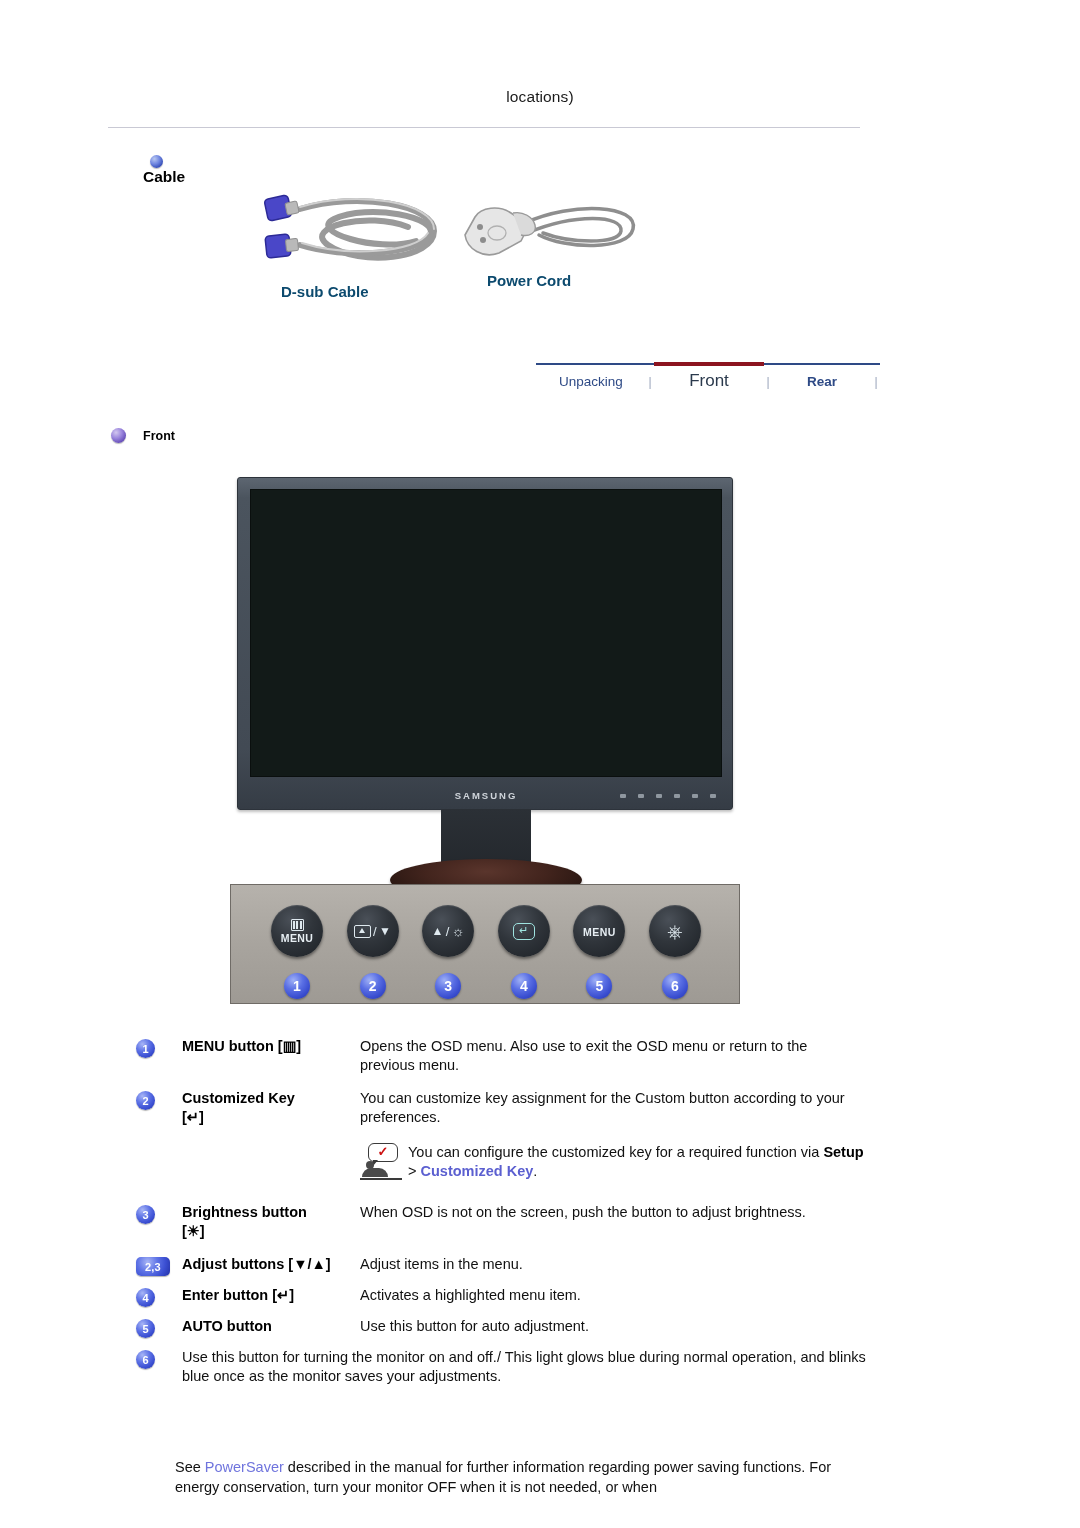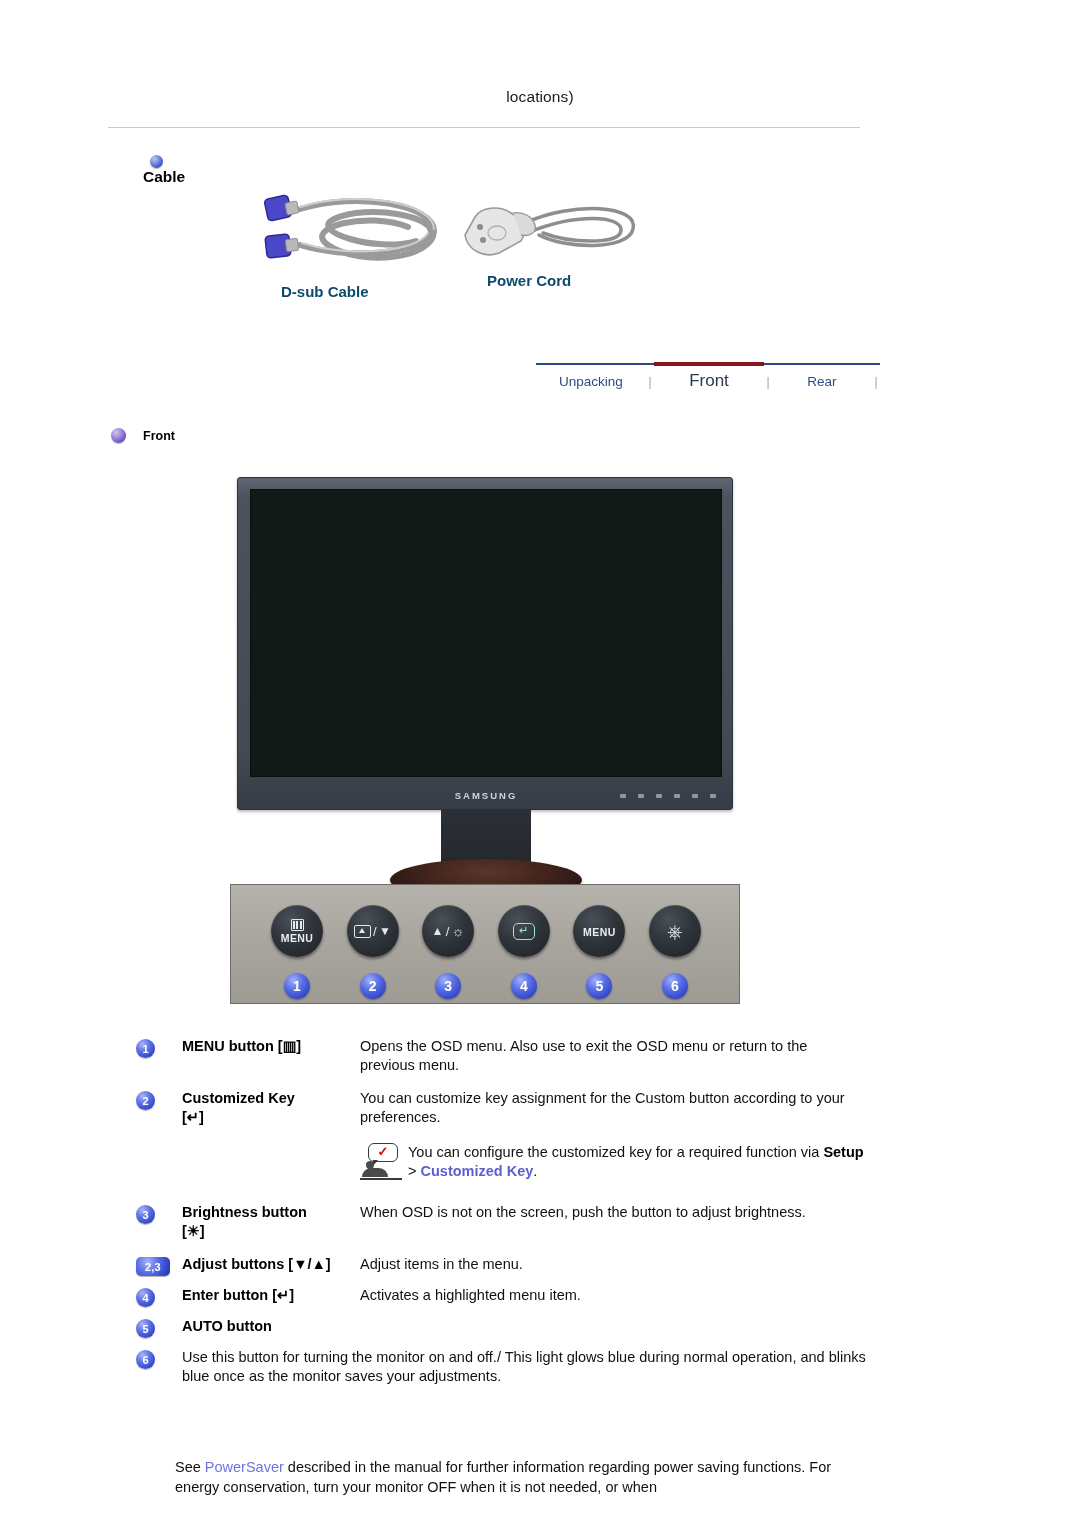--- a/index.html
+++ b/index.html
@@ -126,21 +126,21 @@
     font-size: 17px;
   }
   .tab-sep {
     color: #9aa6bb;
     font-size: 12px;
     text-align: center;
     flex: 0 0 auto;
   }
   #tab-unpacking { width: 110px; }
   #tab-front { width: 110px; }
-  #tab-rear { width: 100px; }
+  #tab-rear { width: 100px; font-weight: bold; }
   .tab-sep { width: 8px; }
 
   
   .monitor-wrap {
     position: absolute;
     top: 477px;
     left: 237px;
     width: 500px;
     height: 420px;
   }
@@ -652,20 +652,21 @@
     </div>
     <div class="desc-label-col">Enter button [↵]</div>
     <div class="desc-text-col">Activates a highlighted menu item.</div>
   </div>
 
   <div class="desc-row tight">
     <div class="desc-badge-col">
       <span class="list-badge">5</span>
     </div>
     <div class="desc-label-col">AUTO button</div>
+    <div class="desc-text-col">Use this button for auto adjustment.</div>
   </div>
 
   <div class="desc-row">
     <div class="desc-badge-col">
       <span class="list-badge">6</span>
     </div>
     <div class="desc-text-col">Use this button for turning the monitor on and off./ This light glows blue during normal operation, and blinks blue once as the monitor saves your adjustments.</div>
   </div>
 
 </div>

